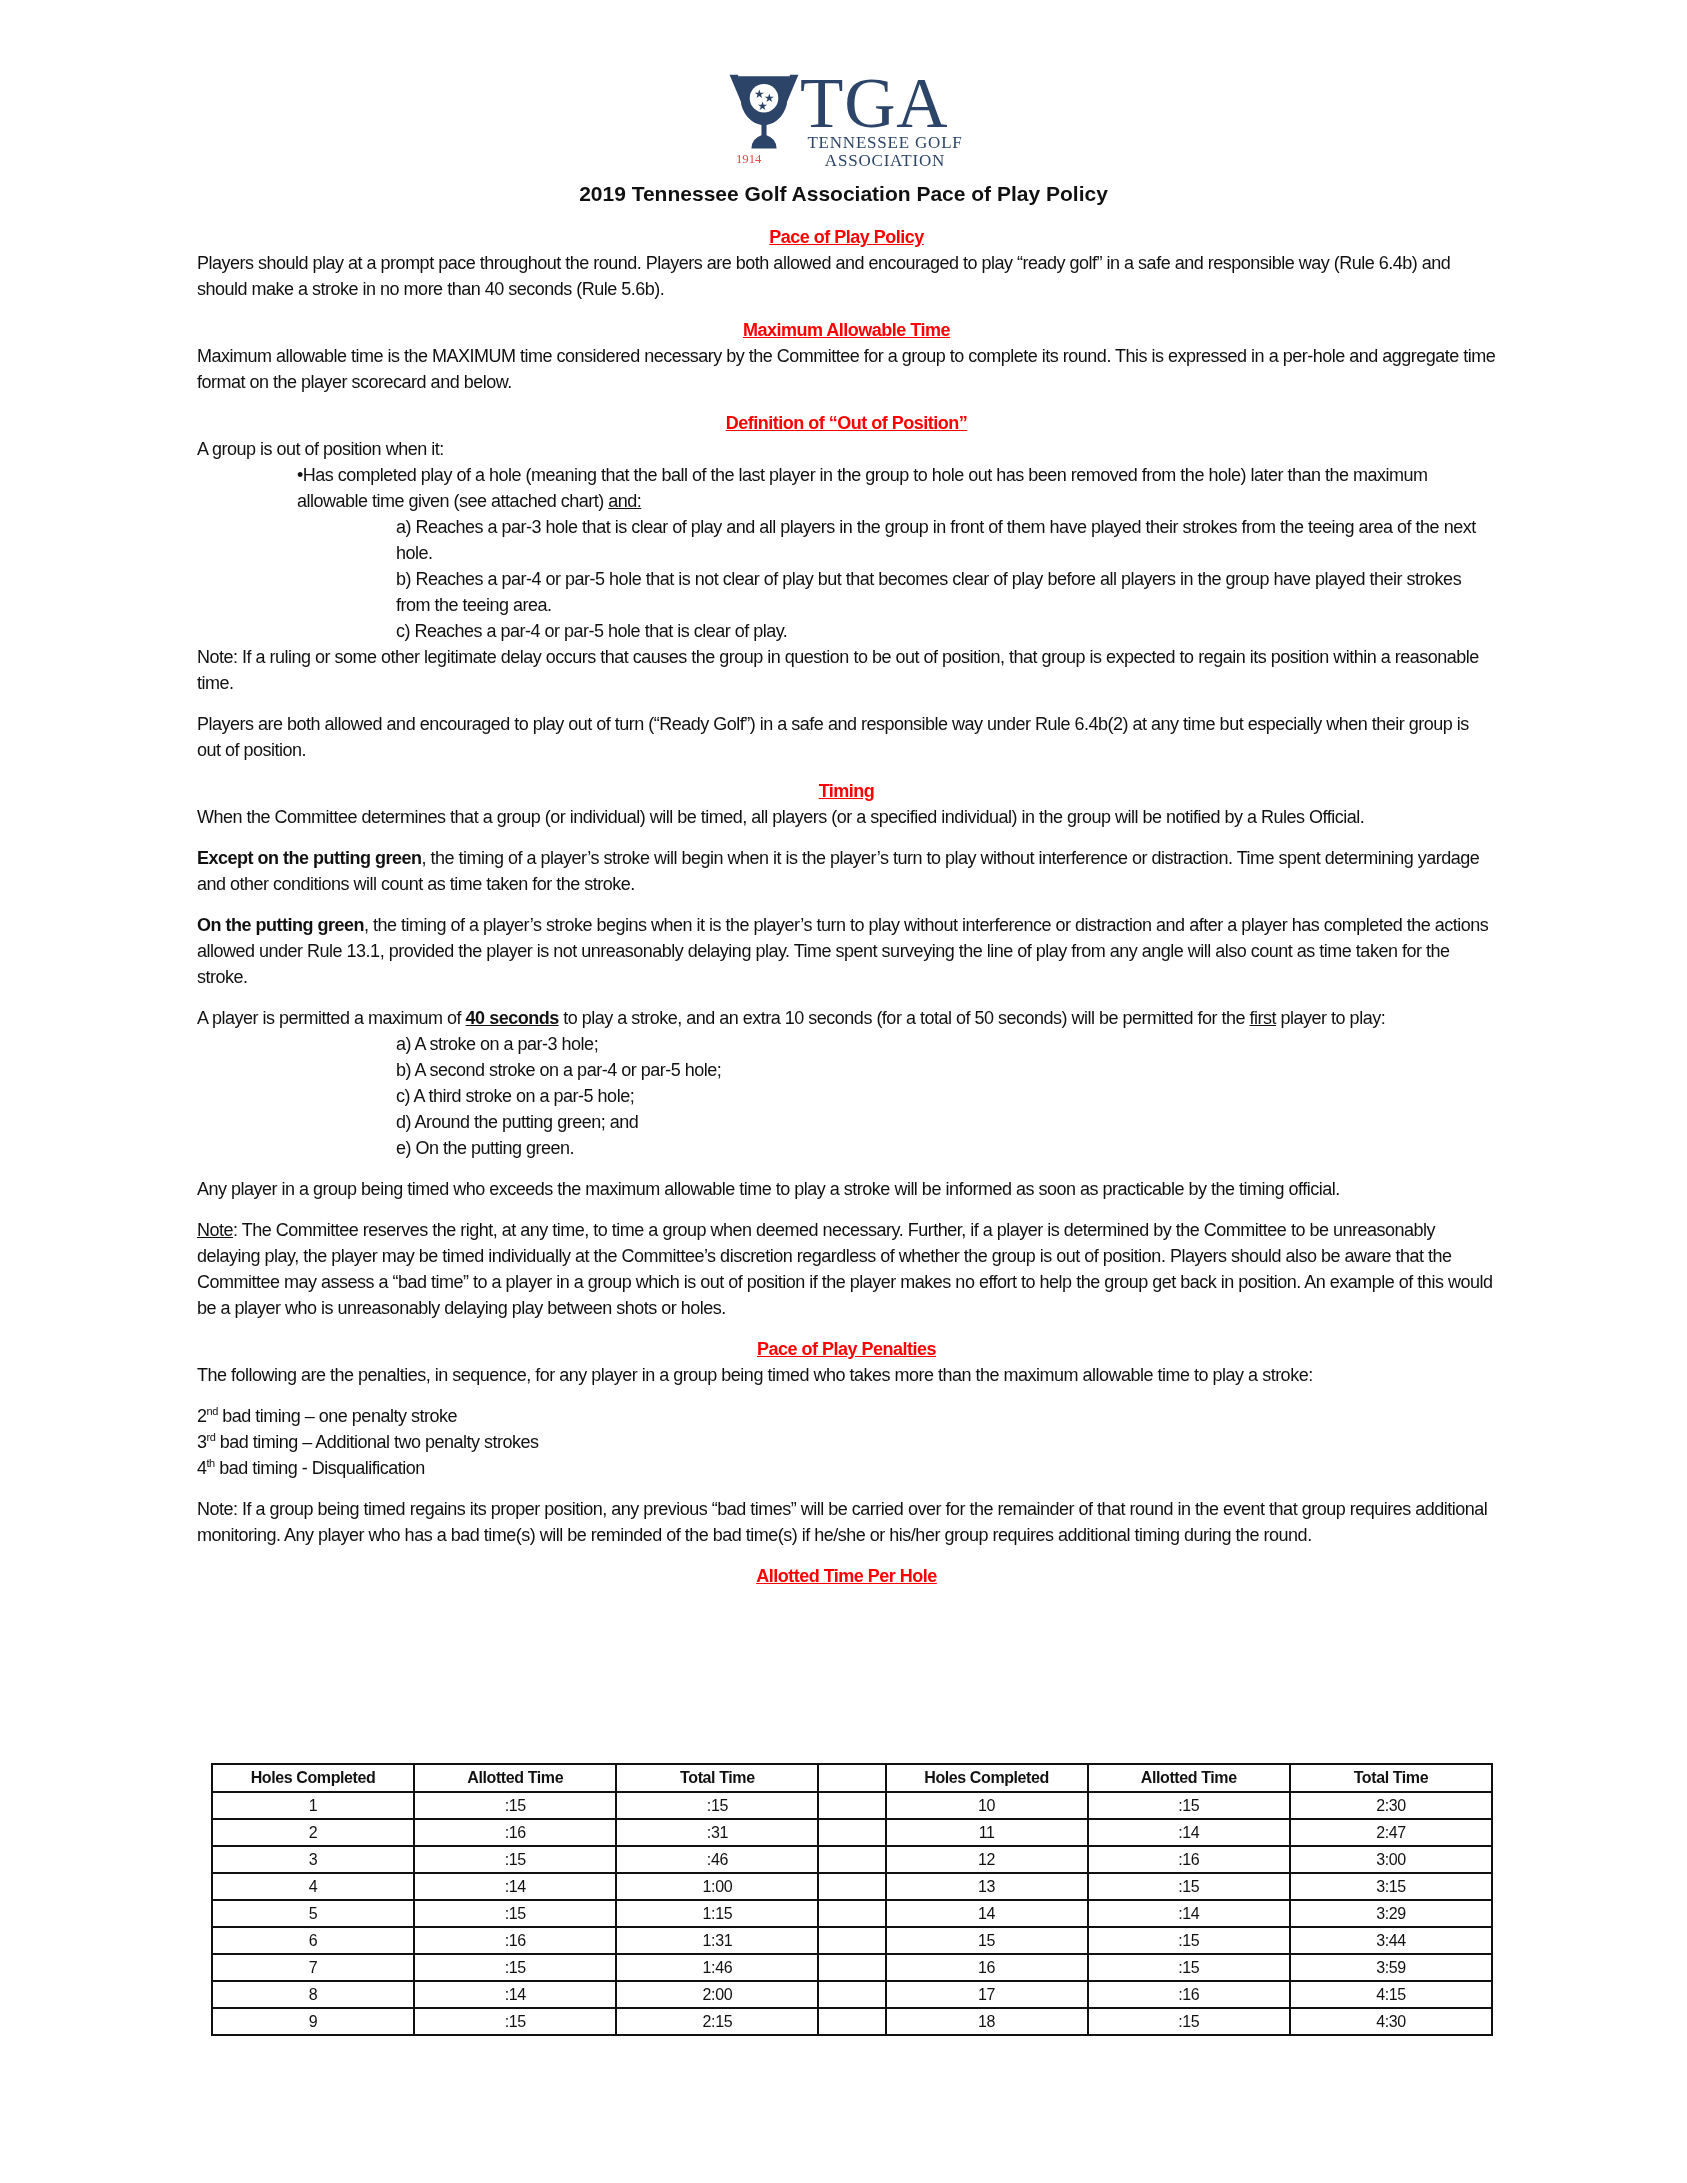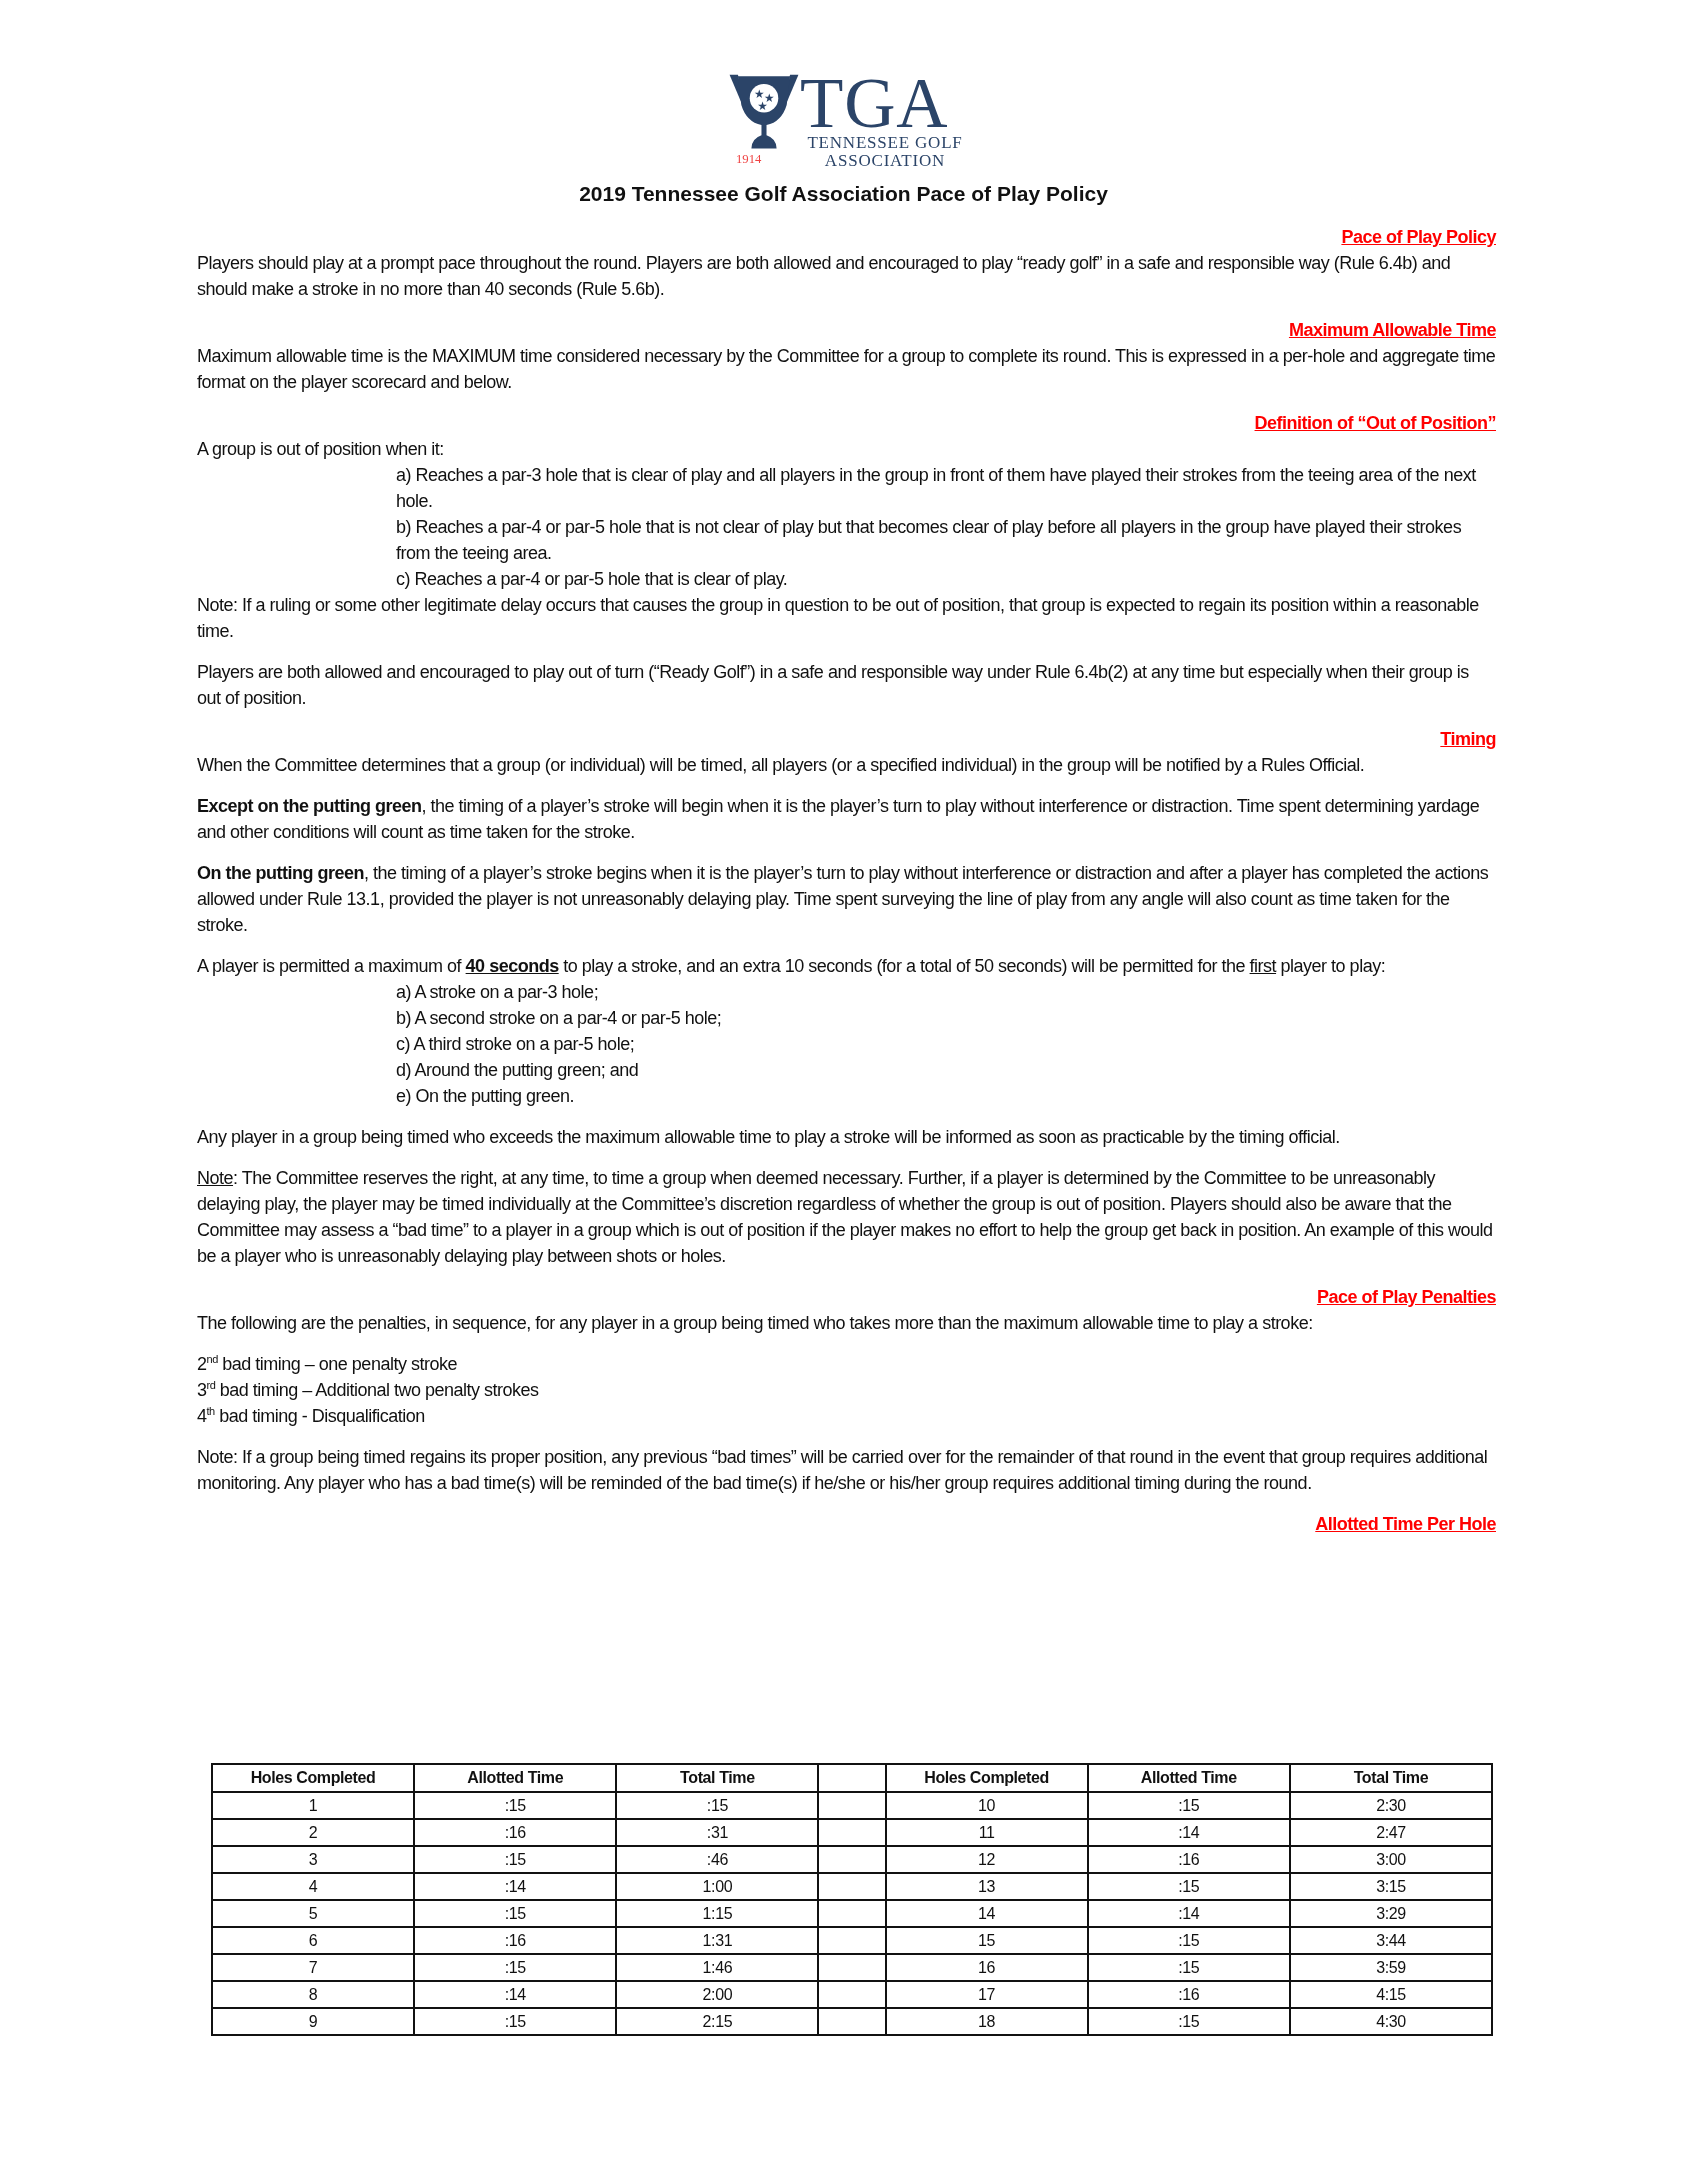--- a/index.html
+++ b/index.html
@@ -28,21 +28,21 @@
     .doc-title {
       position: absolute; left: 0; width: 1687px; top: 181px; text-align: center;
       font-weight: bold; font-size: 21px; line-height: 25px;
     }
     .content {
       position: absolute; left: 197px; top: 224px; width: 1299px;
       font-size: 18px; line-height: 26px; letter-spacing: -0.5px;
     }
     .content p { margin: 0; }
     .sec-head {
-      text-align: right; color: #ff0000; font-weight: bold; text-decoration: underline;
+      text-align: center; color: #ff0000; font-weight: bold; text-decoration: underline;
       margin: 0; font-size: 18px;
     }
     .gap { height: 15px; }
     .indent1 { padding-left: 100px; }
     .indent2 { padding-left: 199px; }
     .u { text-decoration: underline; }
     .b { font-weight: bold; margin-top: 14px; }
     sup { font-size: 11px; line-height: 0; }
 
     
@@ -85,20 +85,21 @@
     <p class="sec-head">Pace of Play Policy</p>
     <p>Players should play at a prompt pace throughout the round.  Players are both allowed and encouraged to play “ready golf” in a safe and responsible way (Rule 6.4b) and should make a stroke in no more than 40 seconds (Rule 5.6b).</p>
     <div class="gap"></div>
 
     <p class="sec-head">Maximum Allowable Time</p>
     <p>Maximum allowable time is the MAXIMUM time considered necessary by the Committee for a group to complete its round.   This is expressed in a per-hole and aggregate time format on the player scorecard and below.</p>
     <div class="gap"></div>
 
     <p class="sec-head">Definition of “Out of Position”</p>
     <p>A group is out of position when it:</p>
+    <p class="indent1"><span>•Has completed play of a hole (meaning that the ball of the last player in the group to hole out has been removed from the hole) later than the maximum allowable time given (see attached chart) </span><span class="u">and:</span></p>
     <p class="indent2">a) Reaches a par-3 hole that is clear of play and all players in the group in front of them have played their strokes from the teeing area of the next hole.</p>
     <p class="indent2">b) Reaches a par-4 or par-5 hole that is not clear of play but that becomes clear of play before all players in the group have played their strokes from the teeing area.</p>
     <p class="indent2">c) Reaches a par-4 or par-5 hole that is clear of play.</p>
     <p>Note: If a ruling or some other legitimate delay occurs that causes the group in question to be out of position, that group is expected to regain its position within a reasonable time.</p>
     <div class="gap"></div>
     <p>Players are both allowed and encouraged to play out of turn (“Ready Golf”) in a safe and responsible way under Rule 6.4b(2) at any time but especially when their group is out of position.</p>
     <div class="gap"></div>
 
     <p class="sec-head">Timing</p>
     <p>When the Committee determines that a group (or individual) will be timed, all players (or a specified individual) in the group will be notified by a Rules Official.</p>

